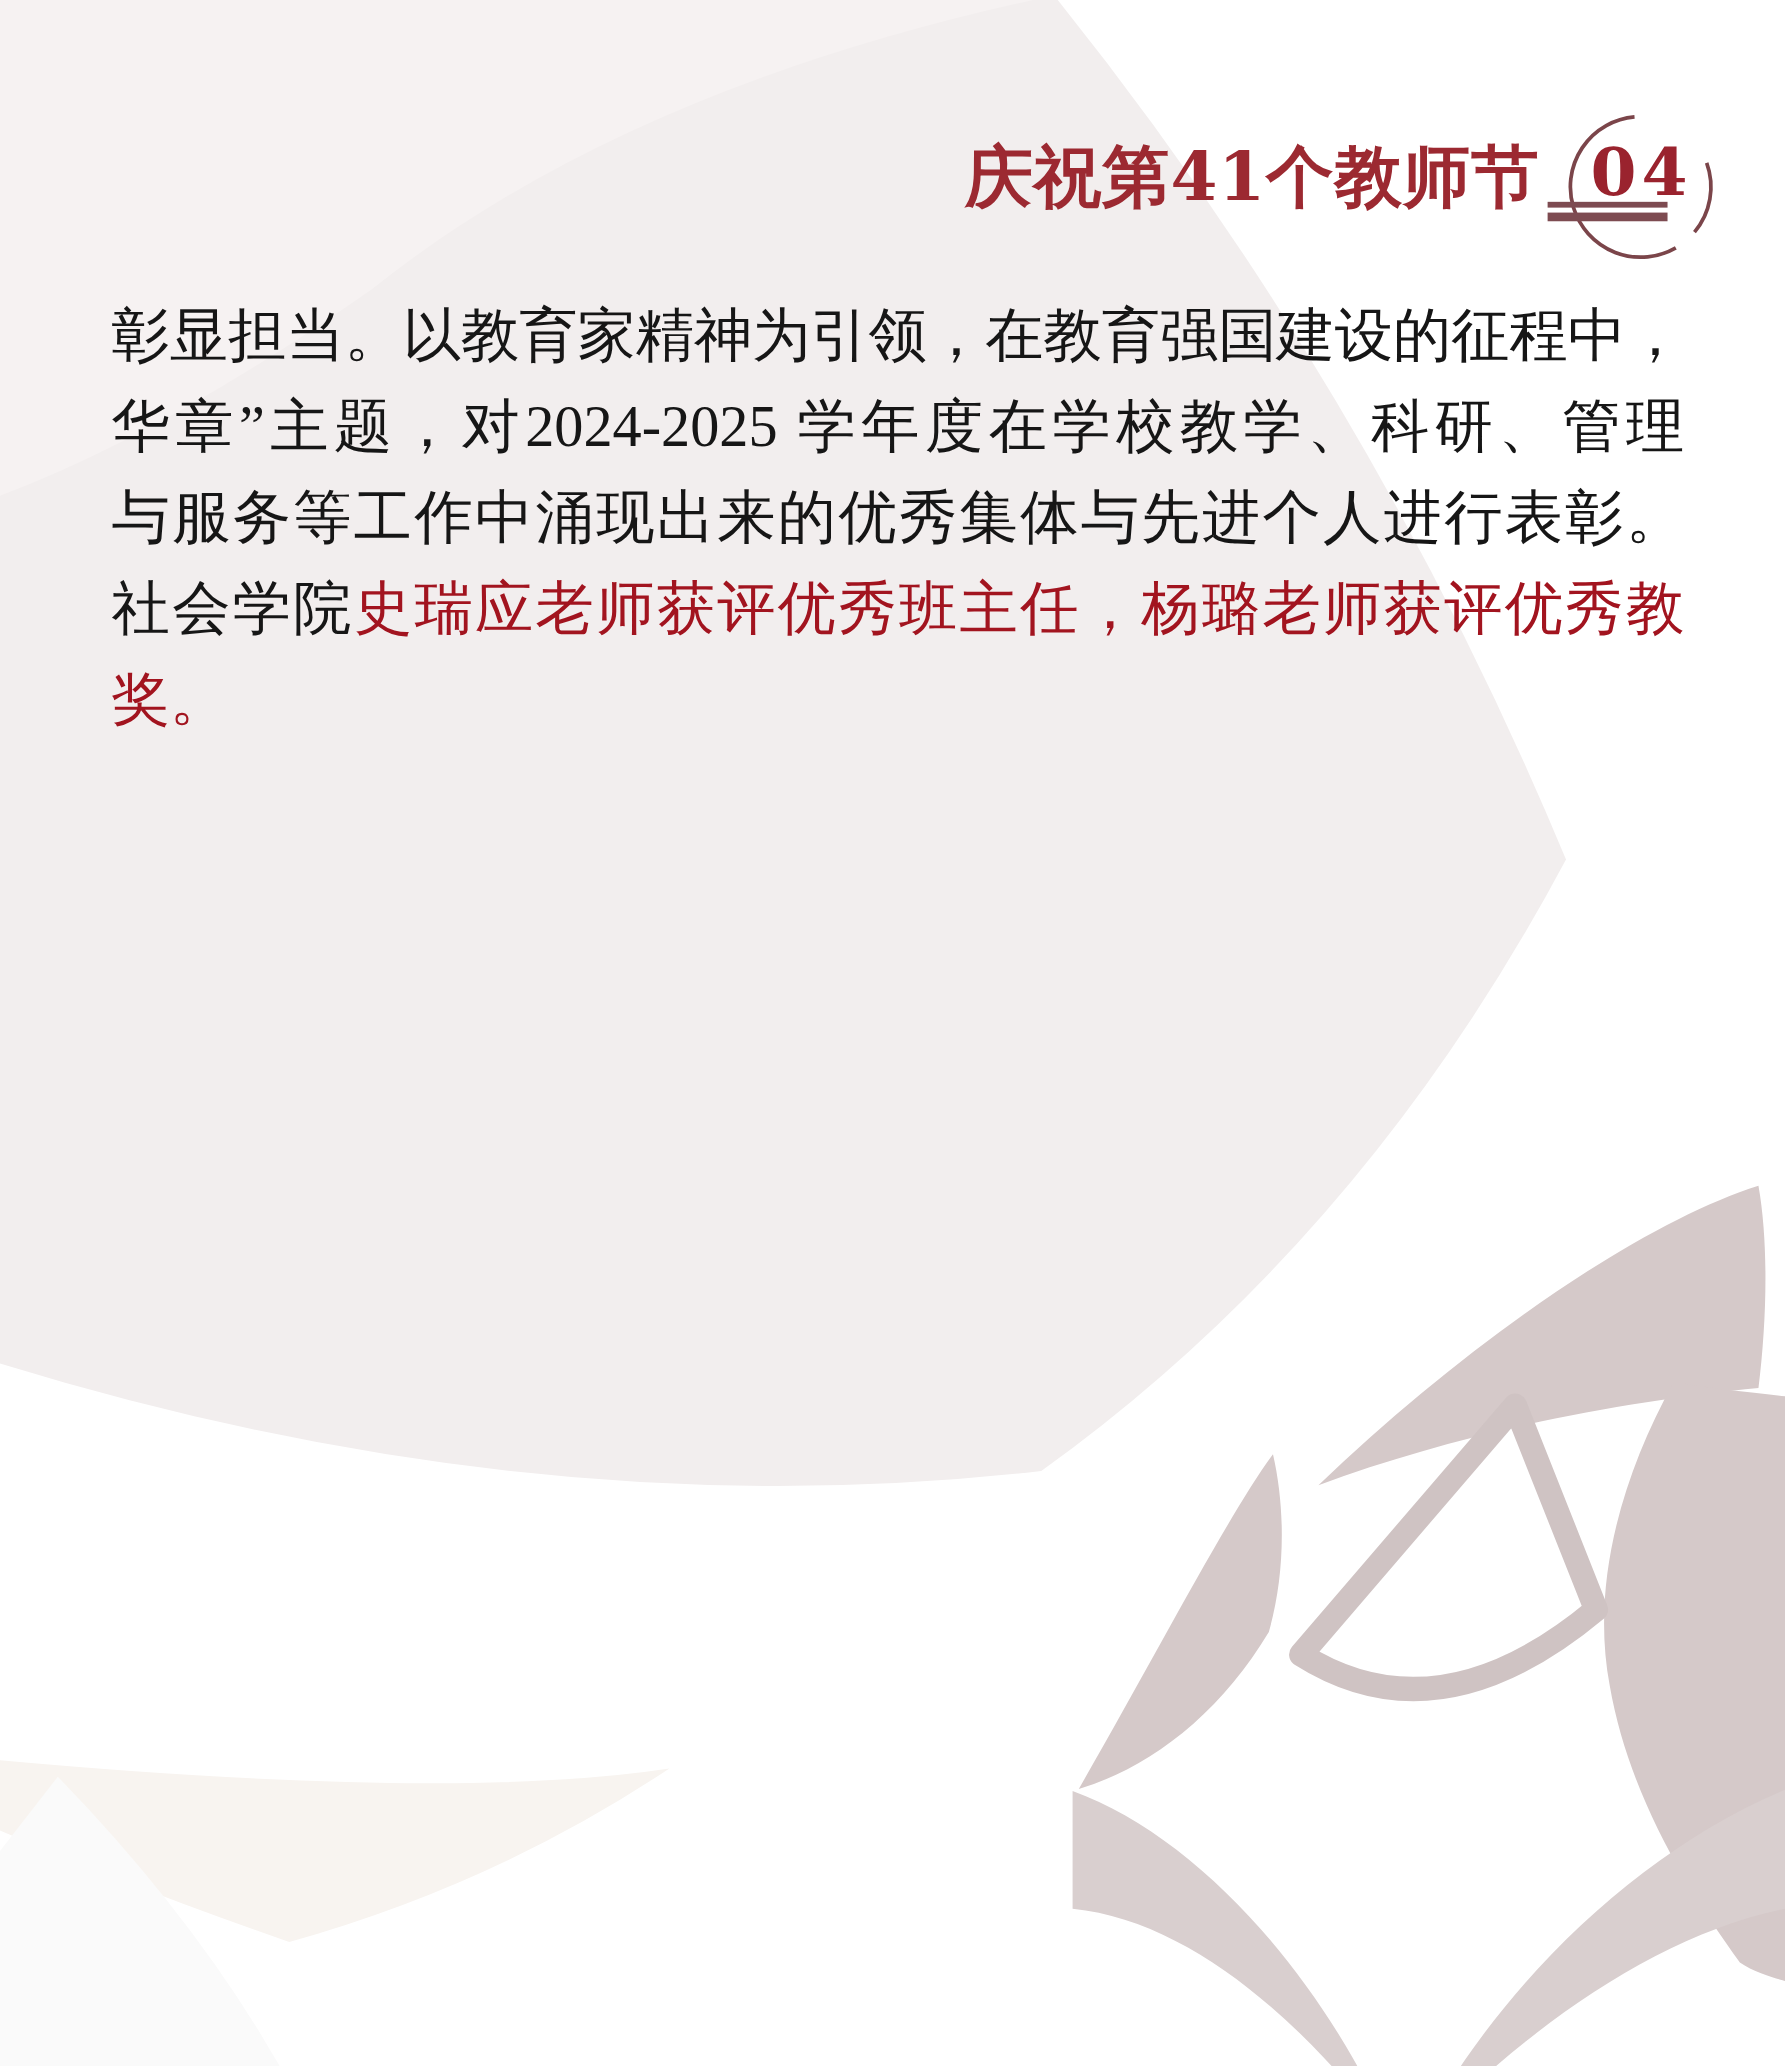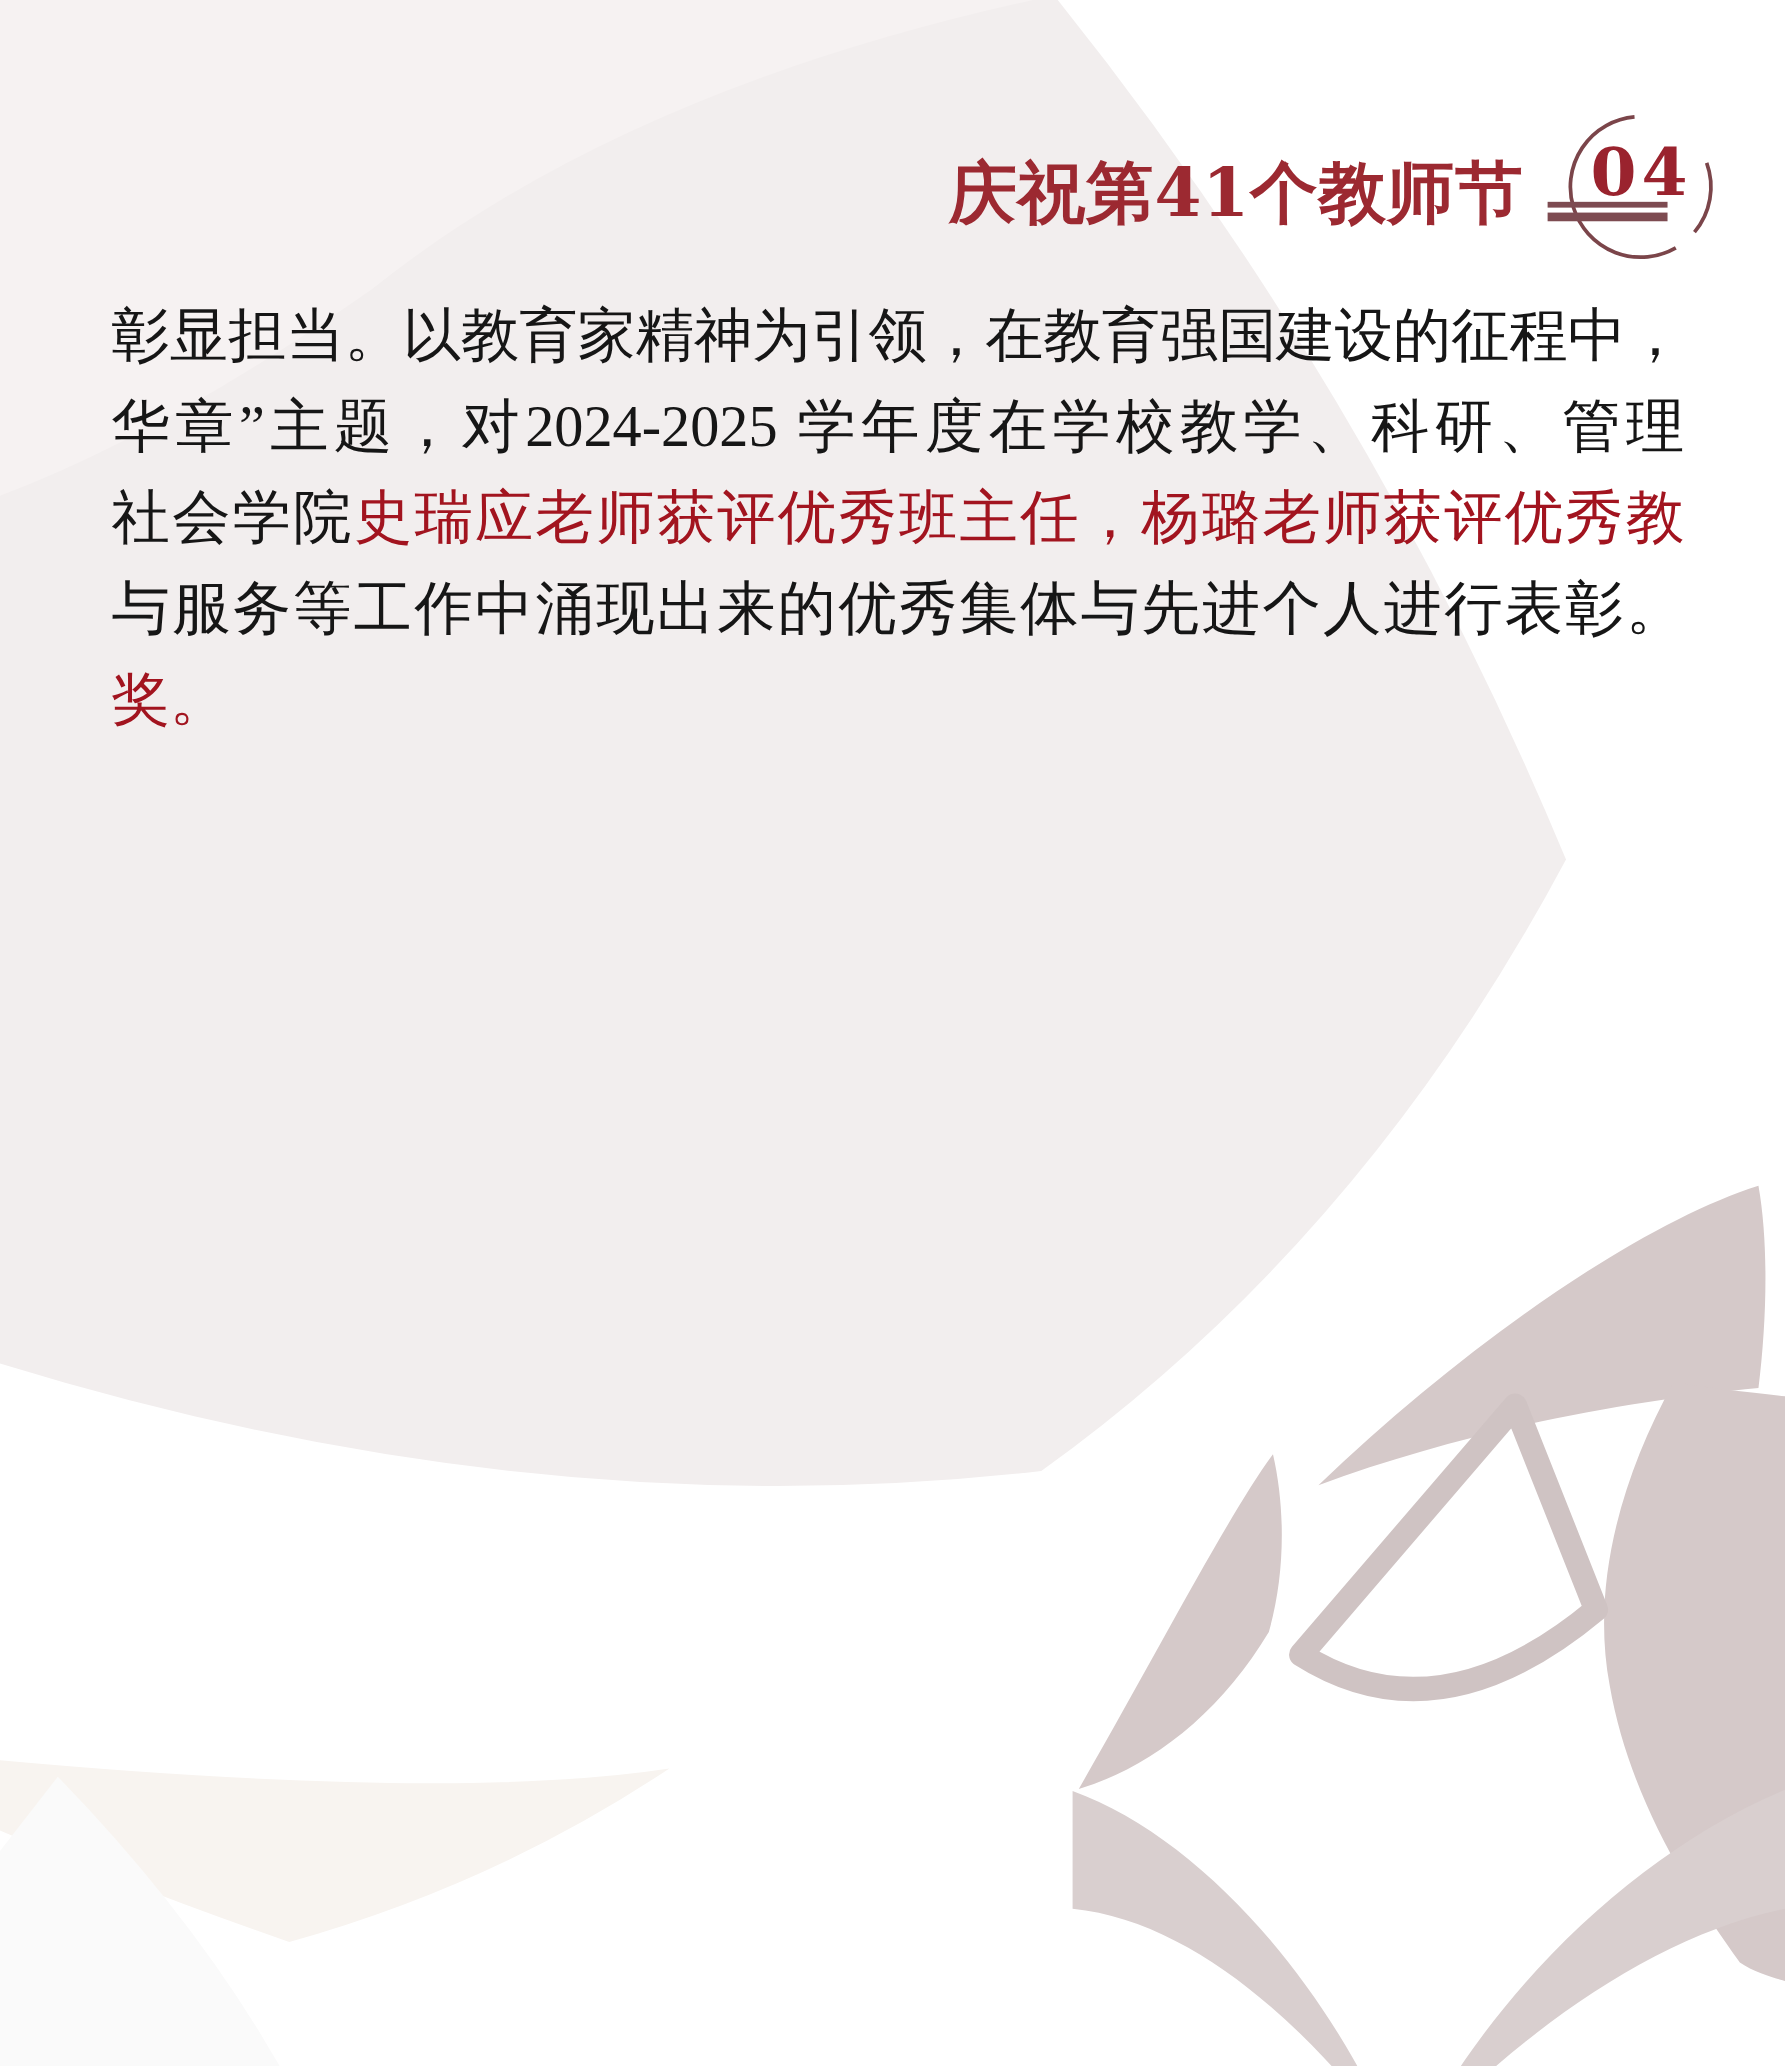--- a/index.html
+++ b/index.html
@@ -33,21 +33,21 @@
     top: 65.28vw;
     width: 40.97vw;
     height: 56.48vw;
     display: block;
   }
   
   .title {
     position: absolute;
     top: 7.55vw;
     right: 13.75vw;
-    margin: 16px;
+    margin: 0;
     font-size: 3.78vw;
     line-height: 1.25;
     font-weight: bold;
     letter-spacing: 0.05vw;
     color: var(--accent-red, #9c2931);
     white-space: nowrap;
   }
   .badge {
     position: absolute;
     left: 85.65vw;
@@ -128,19 +128,19 @@
     <g>
       <rect x="45" y="239" width="290" height="14" style="fill: var(--bar-brown, #7d4b51);"></rect>
       <rect x="45" y="265" width="290" height="21" style="fill: var(--bar-brown, #7d4b51);"></rect>
     </g>
     <text x="272" y="223" text-anchor="middle" font-size="160" letter-spacing="12" style="fill: var(--badge-red, #9a232e);">04</text>
   </svg>
 
   <main class="content">
     <div class="line"><span class="black">彰显担当。以教育家精神为引领，在教育强国建设的征程中，</span></div>
     <div class="line"><span class="black">华章”主题，对2024-2025 学年度在学校教学、科研、管理</span></div>
+    <div class="line"><span class="black">与服务等工作中涌现出来的优秀集体与先进个人进行表彰。</span></div>
     <div class="line"><span class="black">社会学院</span><span class="red">史瑞应老师获评优秀班主任，杨璐老师获评优秀教</span></div>
-    <div class="line"><span class="black">与服务等工作中涌现出来的优秀集体与先进个人进行表彰。</span></div>
     <div class="line no-j"><span class="red">奖。</span></div>
   </main>
 
 </div>
 
 
 </body></html>

